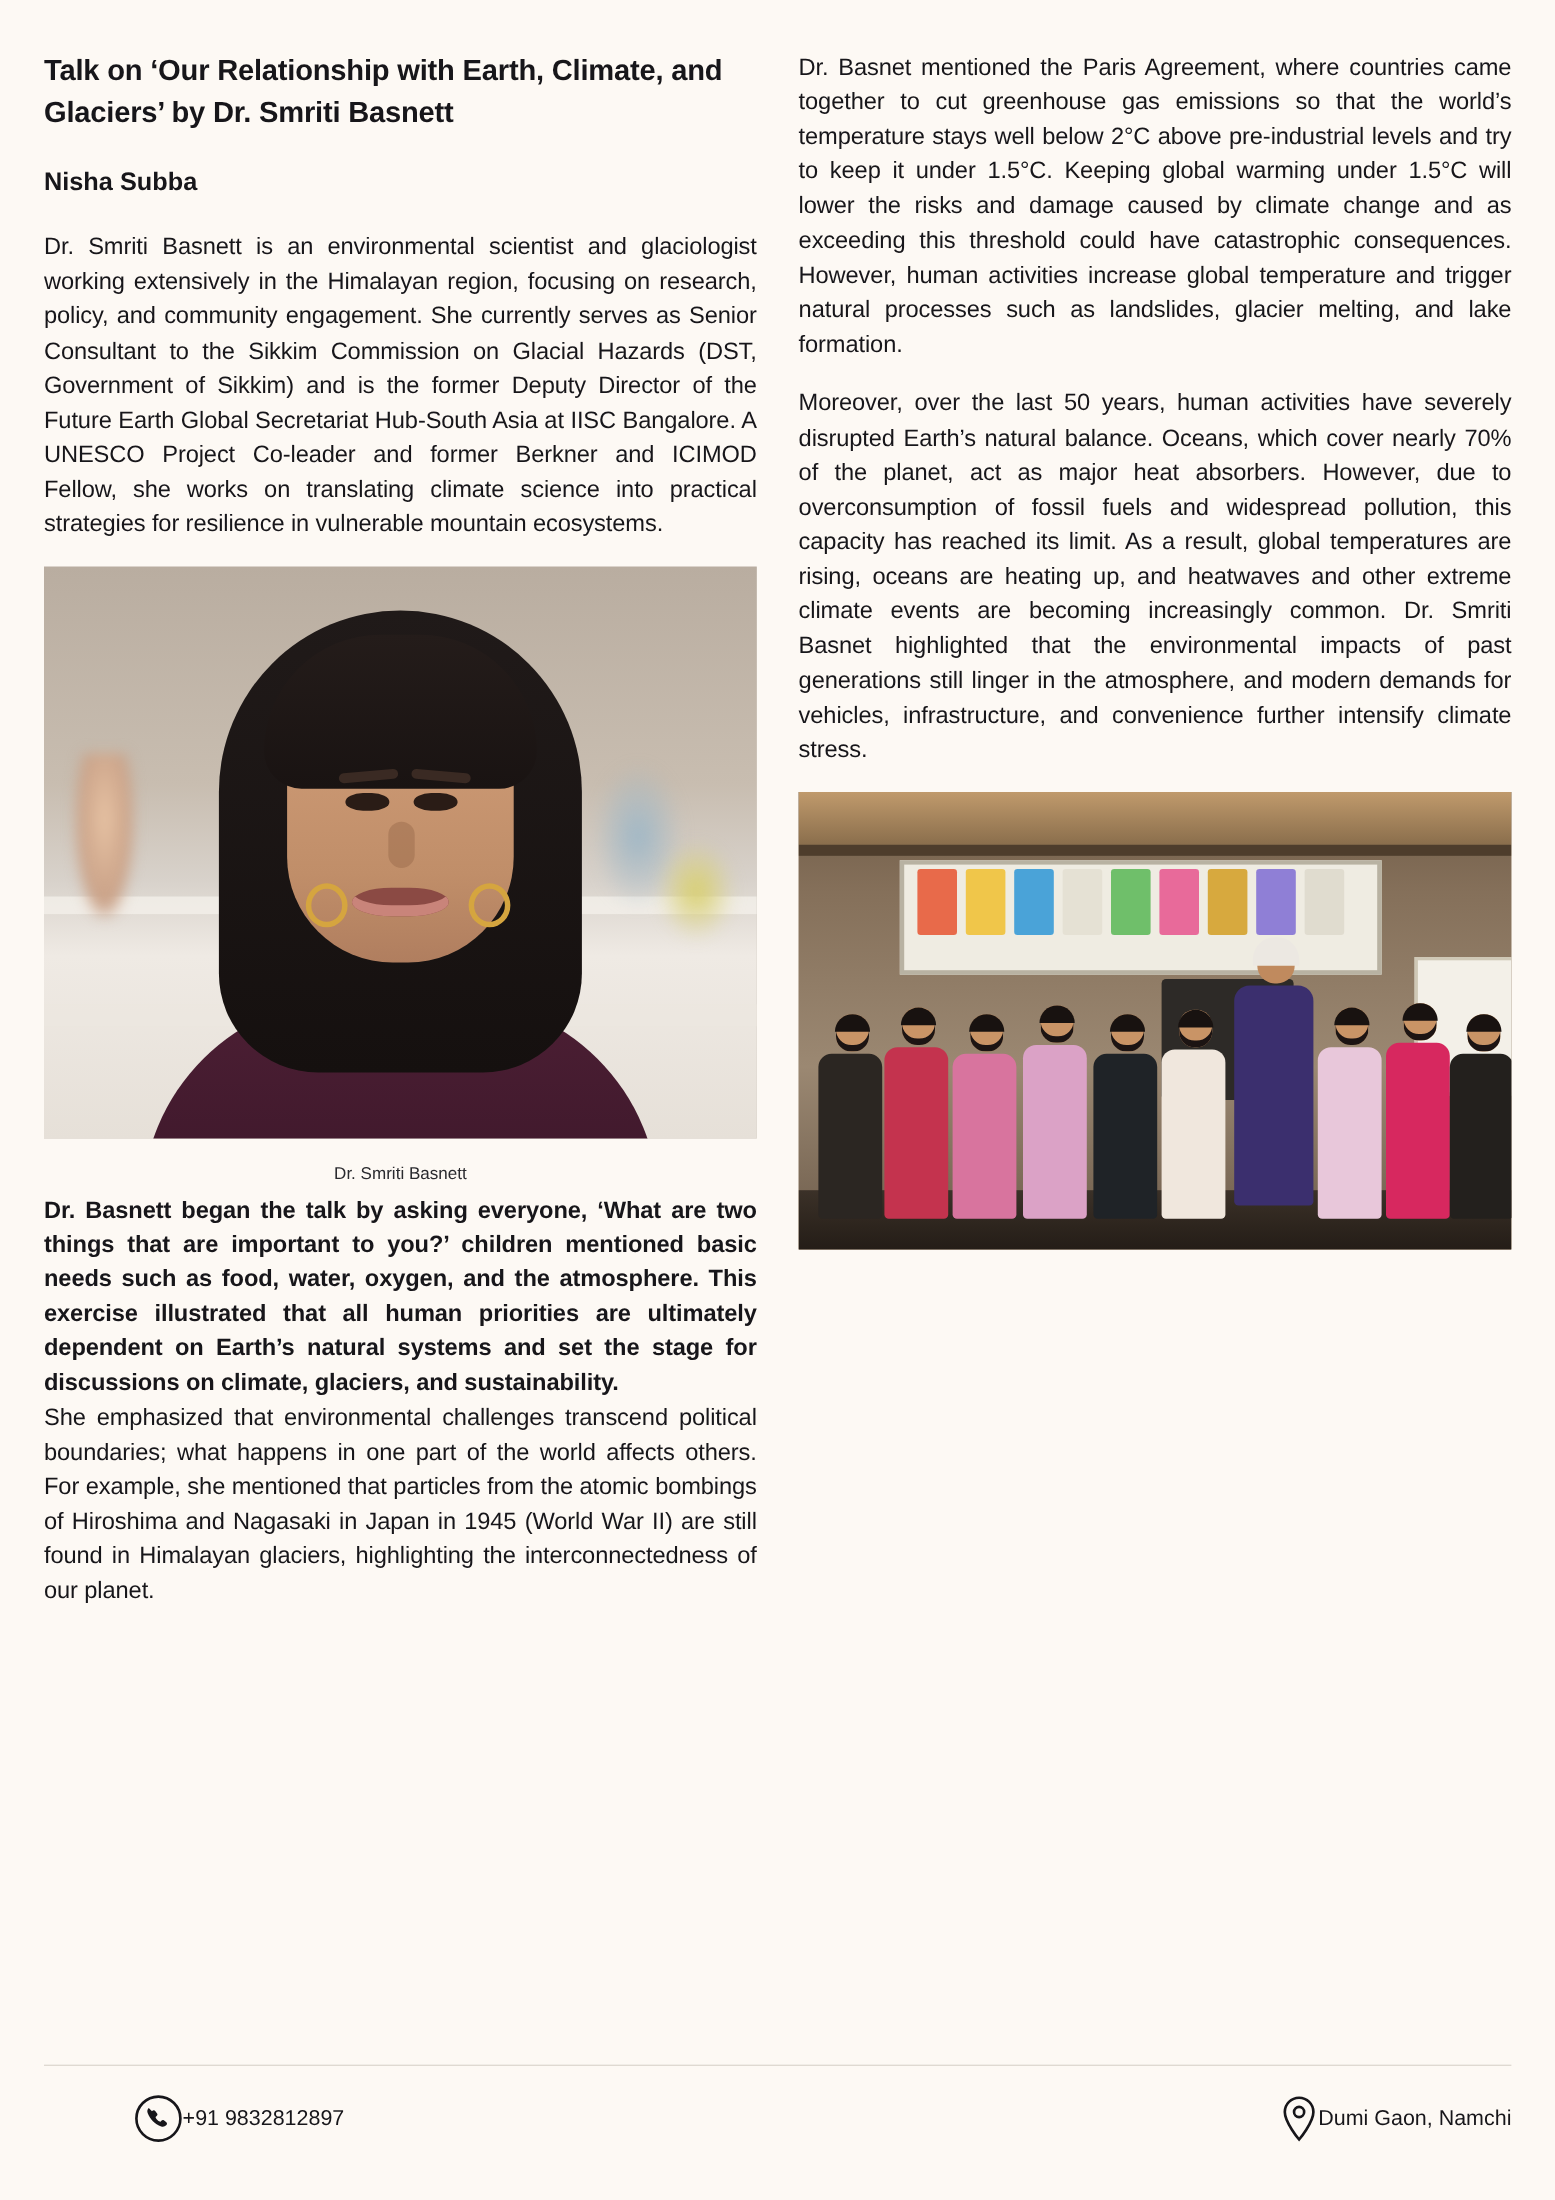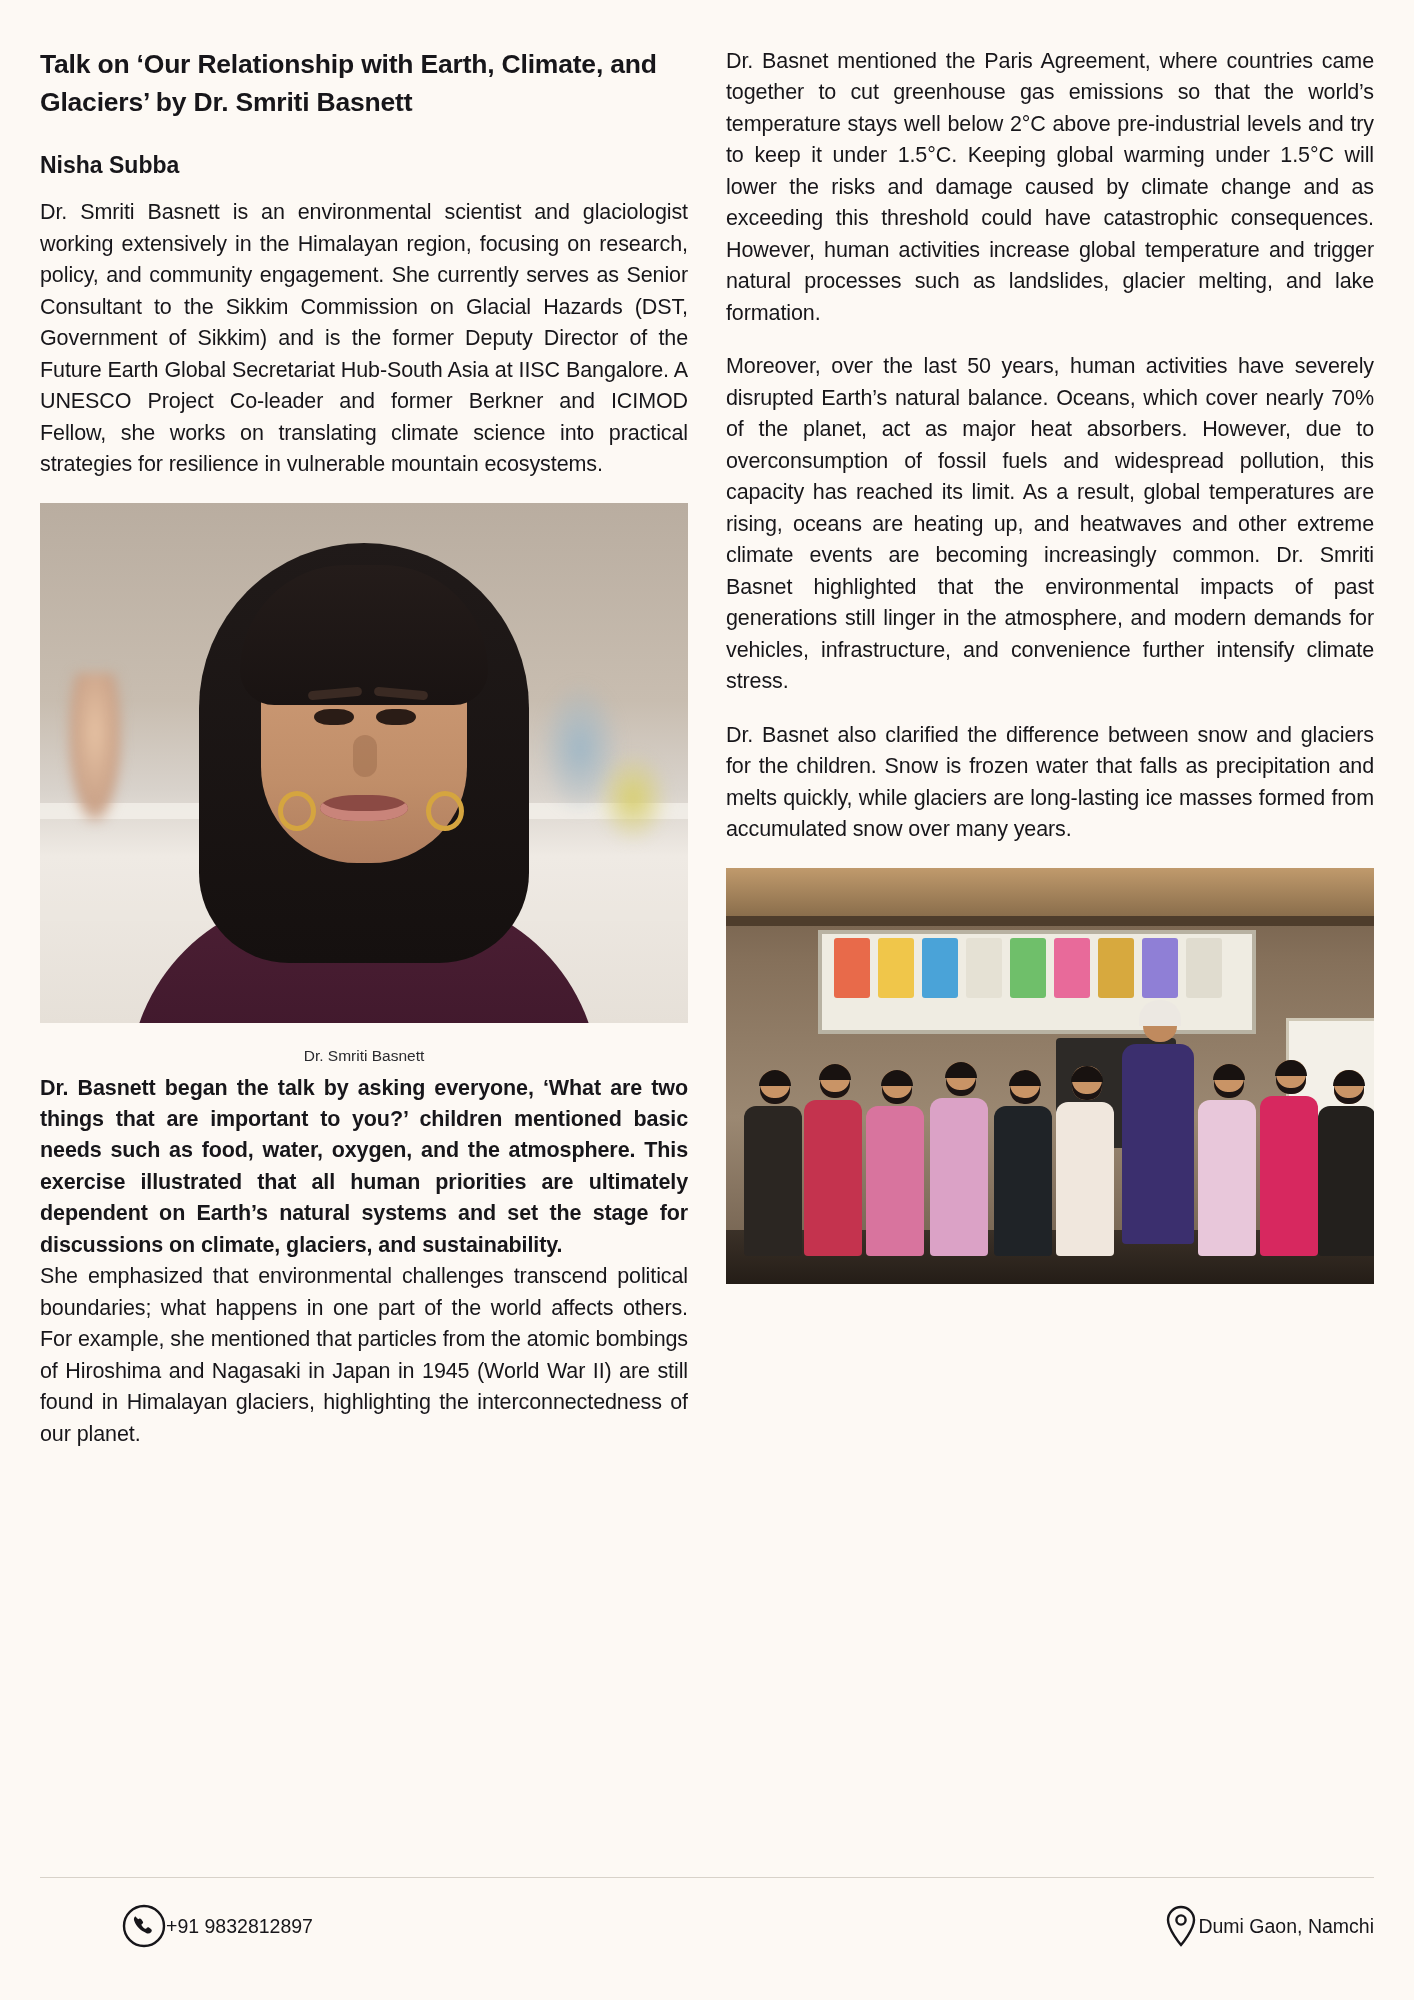--- a/index.html
+++ b/index.html
@@ -35,21 +35,21 @@
     font-size: 26.5px;
     line-height: 1.42;
     font-weight: bold;
     margin: 0 0 30px 0;
     letter-spacing: -0.2px;
   }
   h2.byline {
     font-size: 23px;
     line-height: 1.3;
     font-weight: bold;
-    margin: 0 0 16px 0;
+    margin: 0 0 28px 0;
   }
   p.body {
     font-size: 21.5px;
     line-height: 1.465;
     margin: 0 0 22px 0;
     text-align: justify;
     text-justify: inter-word;
     letter-spacing: -0.1px;
   }
   p.body.tight {
@@ -289,21 +289,20 @@
         <div class="caption">Dr. Smriti Basnett</div>
       </div>
 
       <p class="body tight">Dr. Basnett began the talk by asking everyone, ‘What are two things that are important to you?’ children mentioned basic needs such as food, water, oxygen, and the atmosphere. This exercise illustrated that all human priorities are ultimately dependent on Earth’s natural systems and set the stage for discussions on climate, glaciers, and sustainability.</p>
       <p class="body">She emphasized that environmental challenges transcend political boundaries; what happens in one part of the world affects others. For example, she mentioned that particles from the atomic bombings of Hiroshima and Nagasaki in Japan in 1945 (World War II) are still found in Himalayan glaciers, highlighting the interconnectedness of our planet.</p>
     </div>
 
     <div class="col">
       <p class="body">Dr. Basnet mentioned the Paris Agreement, where countries came together to cut greenhouse gas emissions so that the world’s temperature stays well below 2°C above pre-industrial levels and try to keep it under 1.5°C. Keeping global warming under 1.5°C will lower the risks and damage caused by climate change and as exceeding this threshold could have catastrophic consequences. However, human activities increase global temperature and trigger natural processes such as landslides, glacier melting, and lake formation.</p>
       <p class="body">Moreover, over the last 50 years, human activities have severely disrupted Earth’s natural balance. Oceans, which cover nearly 70% of the planet, act as major heat absorbers. However, due to overconsumption of fossil fuels and widespread pollution, this capacity has reached its limit. As a result, global temperatures are rising, oceans are heating up, and heatwaves and other extreme climate events are becoming increasingly common. Dr. Smriti Basnet highlighted that the environmental impacts of past generations still linger in the atmosphere, and modern demands for vehicles, infrastructure, and convenience further intensify climate stress.</p>
-      <p class="body">Dr. Basnet also clarified the difference between snow and glaciers for the children. Snow is frozen water that falls as precipitation and melts quickly, while glaciers are long-lasting ice masses formed from accumulated snow over many years.</p>
 
       <div class="figure">
         <div class="classroom">
           <div class="wall"></div>
           <div class="ceiling"></div>
           <div class="beam"></div>
           <div class="board"></div>
           <div class="card" style="left:108px; background:#e86a4a;"></div>
           <div class="card" style="left:152px; background:#f0c64a;"></div>
           <div class="card" style="left:196px; background:#4aa3d8;"></div>

